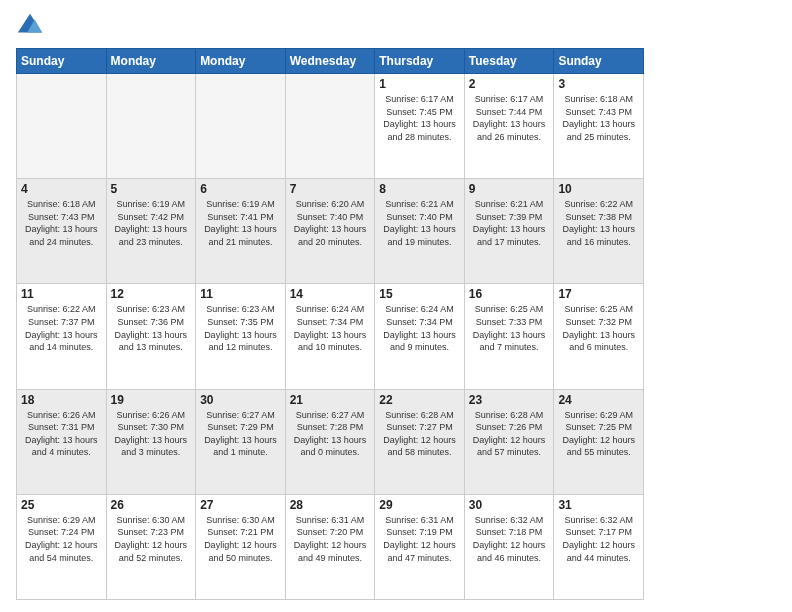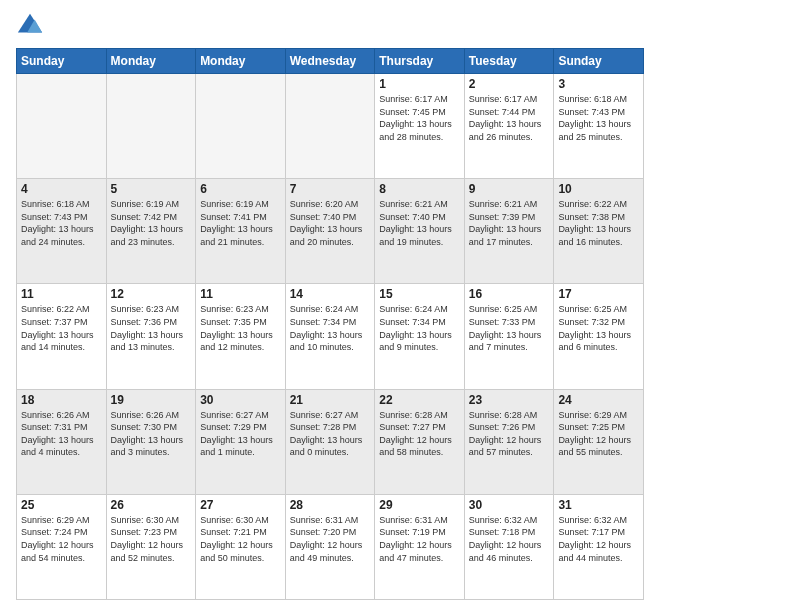--- a/index.html
+++ b/index.html
@@ -96,20 +96,21 @@
       font-size: 12px;
       font-weight: bold;
       color: #222;
       display: block;
       margin-bottom: 2px;
     }
     .day-info {
       font-size: 9px;
       color: #333;
       line-height: 1.4;
+      text-align: center;
     }
     .row-shaded td:not(.empty) {
       background: #ebebeb;
     }
   </style>
 </head>
 <body>
 
 <div class="page">
   <div class="header">

